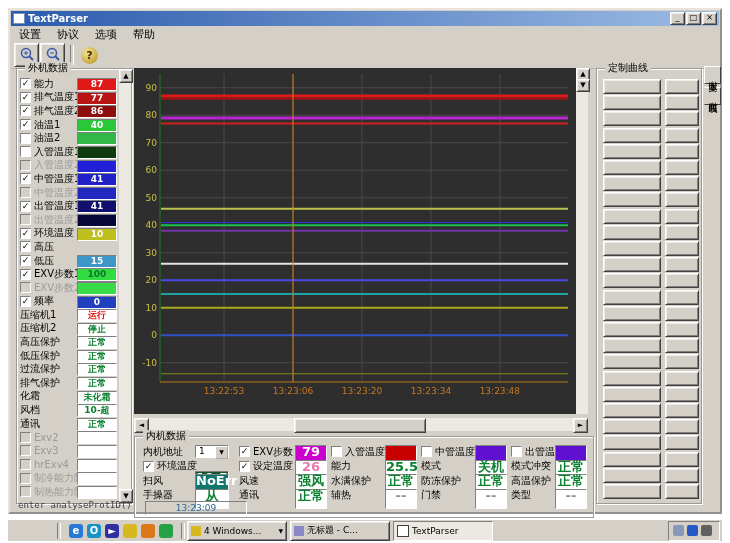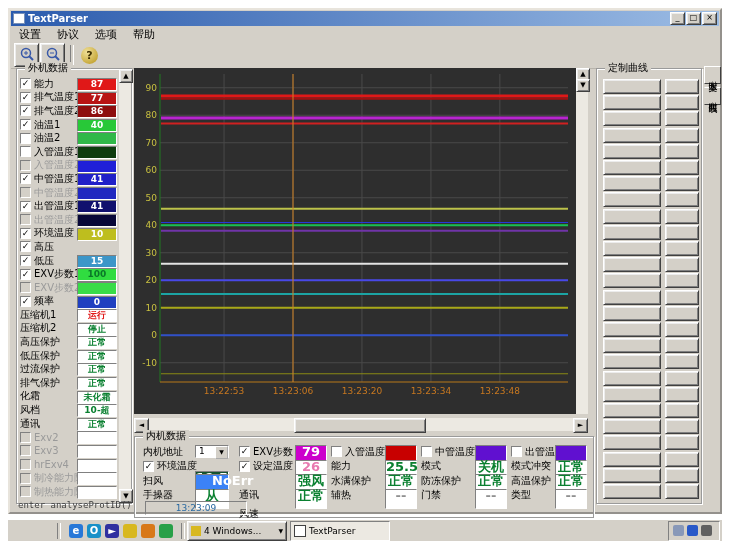--- a/index.html
+++ b/index.html
@@ -351,34 +351,34 @@
           </div>
           <div class="bp-drop" style="left: 60px; top: 8px; width: 34px;">1<span class="da">▼</span></div>
           <div class="bp-item" style="left: 8px; top: 22.5px; width: 48px;">
             <span class="cb">✓</span>
             <span class="bp-label">环境温度</span>
           </div>
           <div class="bp-val" style="left: 60px; top: 34px; width: 34px; background: #14532d; color: rgb(255, 255, 255);">19.5</div>
           <div class="bp-item" style="left: 8px; top: 37px; width: 48px;">
             <span class="bp-label">扫风</span>
           </div>
-          <div class="bp-val" style="left: 60px; top: 37px; width: 34px; background: #3b82f6; color: rgb(255, 255, 255); padding-left: 16px;">NoErr</div>
+          <div class="bp-val" style="left: 60px; top: 37px; width: 34px; background: #0f766e; color: rgb(255, 255, 255);">NoErr</div>
           <div class="bp-item" style="left: 8px; top: 51.5px; width: 48px;">
             <span class="bp-label">手操器</span>
           </div>
           <div class="bp-val" style="left: 60px; top: 51.5px; width: 34px; background: rgb(255, 255, 255); color: rgb(10, 128, 48);">从</div>
           <div class="bp-item" style="left: 104px; top: 8px; width: 54px;">
             <span class="cb">✓</span>
             <span class="bp-label">EXV步数</span>
           </div>
           <div class="bp-item" style="left: 104px; top: 22.5px; width: 54px;">
             <span class="cb">✓</span>
             <span class="bp-label">设定温度</span>
           </div>
-          <div class="bp-item" style="left: 104px; top: 37px; width: 54px; margin-top: 33px;">
+          <div class="bp-item" style="left: 104px; top: 37px; width: 54px;">
             <span class="bp-label">风速</span>
           </div>
           <div class="bp-item" style="left: 104px; top: 51.5px; width: 54px;">
             <span class="bp-label">通讯</span>
           </div>
           <div class="bp-item" style="left: 196px; top: 8px; width: 50px;">
             <span class="cb"></span>
             <span class="bp-label">入管温度</span>
           </div>
           <div class="bp-val" style="left: 160px; top: 8px; width: 32px; background: rgb(204, 0, 204); color: rgb(255, 255, 255);">79</div>
@@ -573,20 +573,24 @@
         <span class="ql-icon" style="background: rgb(216, 120, 24);"></span>
         <span class="ql-icon" style="background: rgb(40, 160, 72);"></span>
       </span>
     <span class="tbar-sep"></span>
     <span id="task-buttons" style="display:flex;">
         <span class="task-btn raised">
           <span class="task-ico" style="background: rgb(216, 184, 32);"></span>
           <span>4 Windows...</span>
           <span class="task-drop">▼</span>
         </span>
+        <span class="task-btn raised">
+          <span class="task-ico" style="background: rgb(136, 136, 200);"></span>
+          <span>无标题 - C...</span>
+        </span>
         <span class="task-btn active">
           <span class="task-ico" style="background: rgb(255, 255, 255); border: 1px solid rgb(64, 64, 64);"></span>
           <span>TextParser</span>
         </span>
       </span>
     <span id="tray">
       <span id="tray-icons" style="display:flex;">
           <span class="tray-ico" style="background: rgb(136, 152, 184);"></span>
           <span class="tray-ico" style="background: rgb(40, 88, 200);"></span>
           <span class="tray-ico" style="background: rgb(96, 96, 96);"></span>

